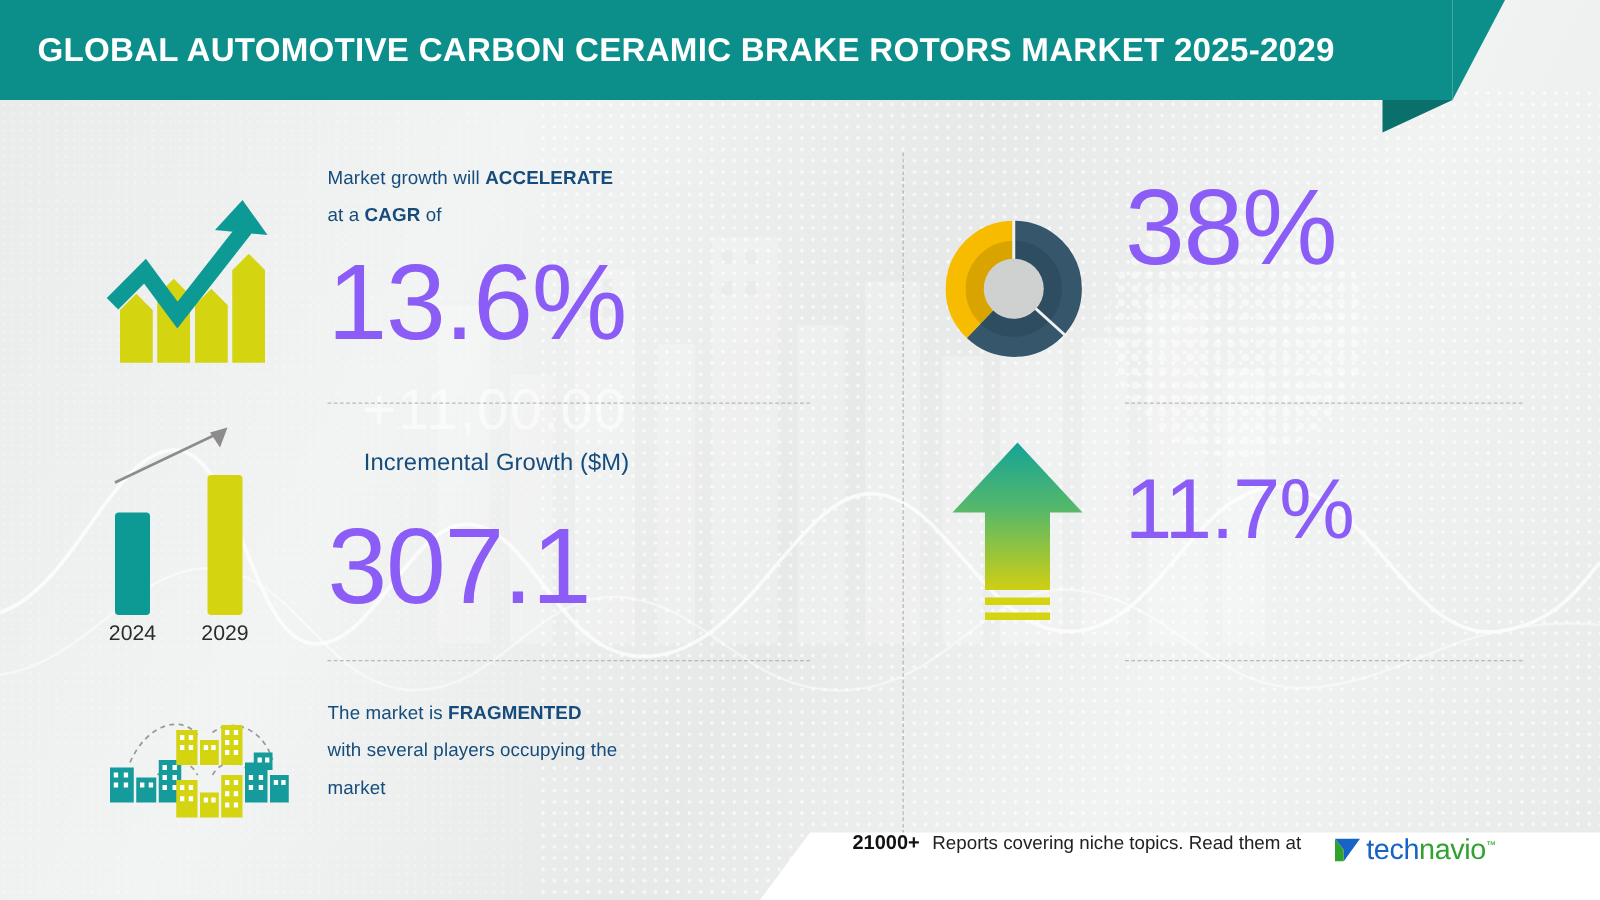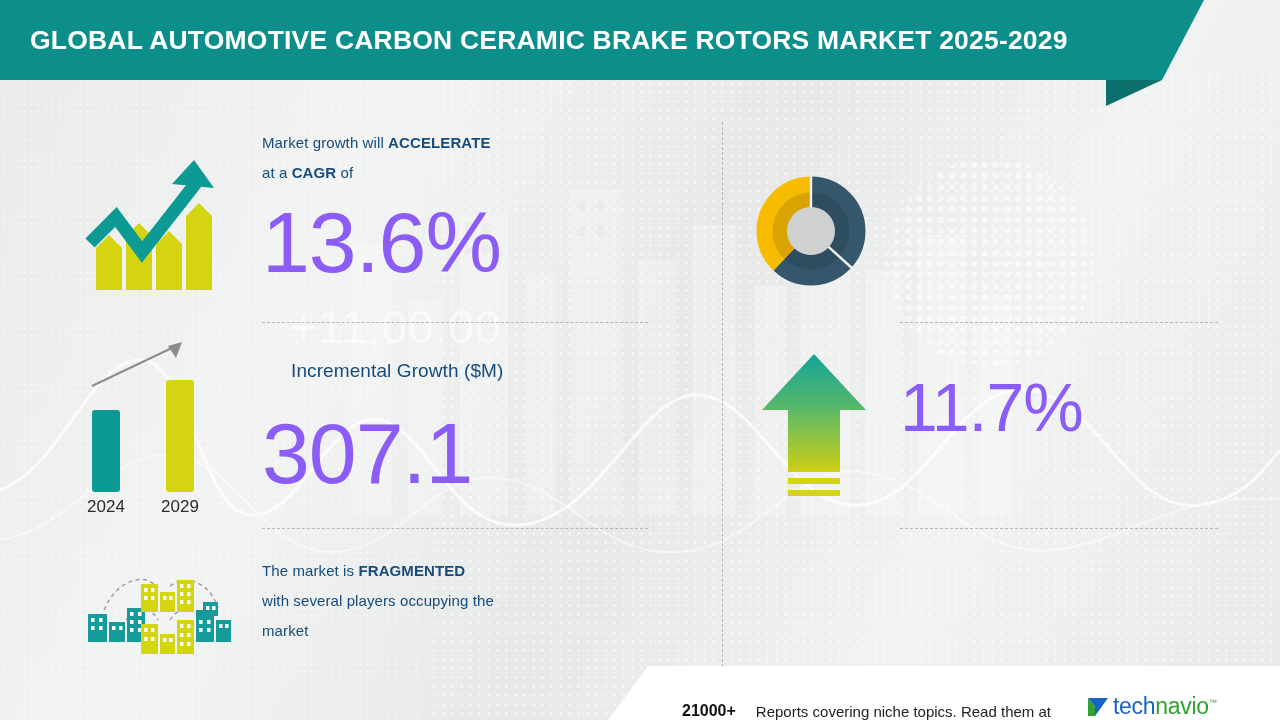--- a/index.html
+++ b/index.html
@@ -84,21 +84,21 @@
   .footer-cut{
     position:absolute;left:608px;bottom:0;width:0;height:0;
     border-bottom:54px solid #ffffff;
     border-left:40px solid transparent;
   }
   .footer-strip{
     position:absolute;left:648px;bottom:0;width:632px;height:54px;background:#ffffff;
   }
   .footer-inner{
     position:absolute;left:648px;bottom:0;height:54px;width:632px;
-    display:flex;align-items:flex-end;gap:10px;
+    display:flex;align-items:flex-start;
   }
   .f-count{
     color:#111;font-size:16px;font-weight:bold;margin-left:34px;
     font-family:"Liberation Sans",sans-serif;
   }
   .f-text{
     color:#222;font-size:15px;margin-left:10px;
     font-family:"Liberation Sans",sans-serif;
   }
   .logo{display:flex;align-items:center;margin-left:24px;}
@@ -320,20 +320,21 @@
     <circle cx="63" cy="63" r="31" fill="none" stroke="#d9a400" stroke-width="15" stroke-dasharray="74.0 120.8" stroke-dashoffset="-120.8" transform="rotate(-90 63 63)"></circle>
 
     <g stroke="#f0f1f1" stroke-width="2.4">
       <line x1="63" y1="63" x2="63" y2="8"></line>
       <line x1="63" y1="63" x2="105" y2="101"></line>
     </g>
     <circle cx="63" cy="63" r="24" fill="#cfd1d1"></circle>
   </svg>
 
   <div class="block" style="left:900px;top:128px;width:330px;">
+    <div class="bignum" style="font-size:86px;line-height:96px;margin-top:6px;">38%</div>
   </div>
 
   <svg class="icon-wrap" style="left:756px;top:348px;width:116px;height:160px;" viewBox="0 0 116 160">
     <defs>
       <linearGradient id="arrGrad" x1="0" y1="0" x2="0" y2="1">
         <stop offset="0%" stop-color="#14a397"></stop>
         <stop offset="45%" stop-color="#56b86a"></stop>
         <stop offset="100%" stop-color="#cfcf13"></stop>
       </linearGradient>
     </defs>

